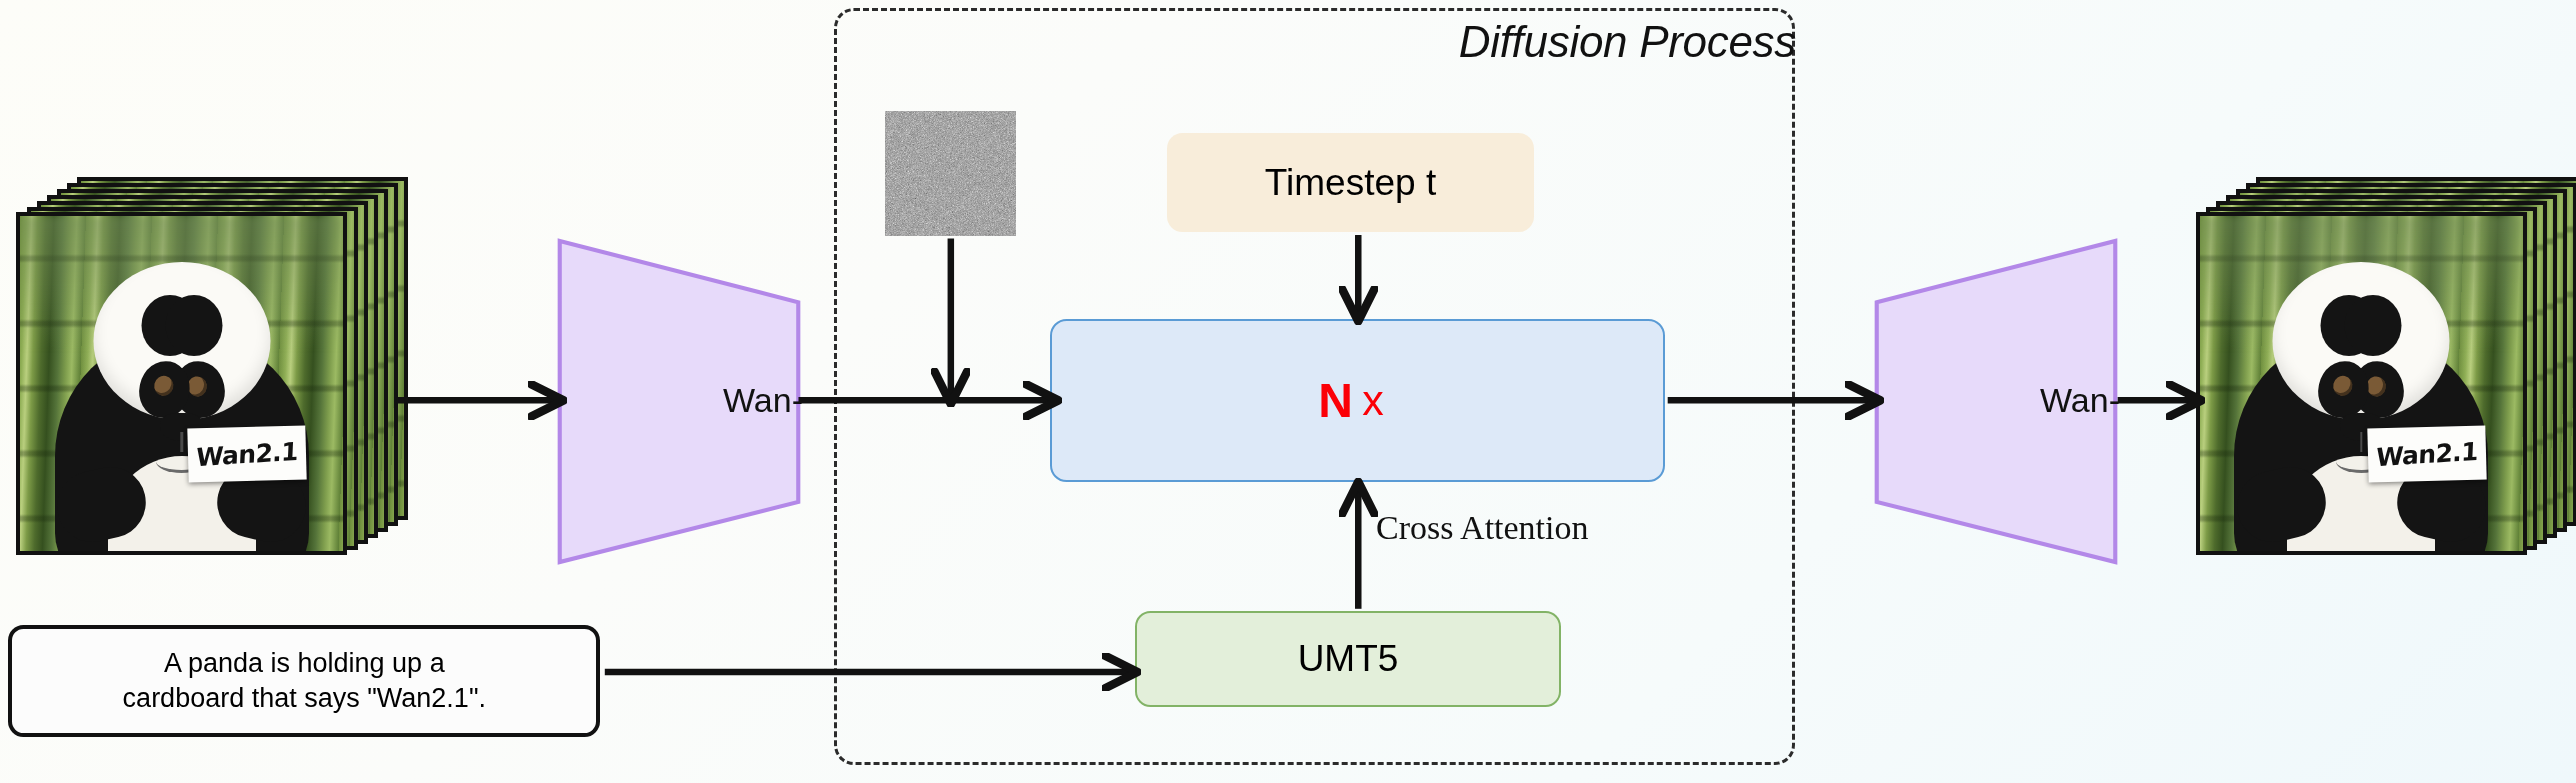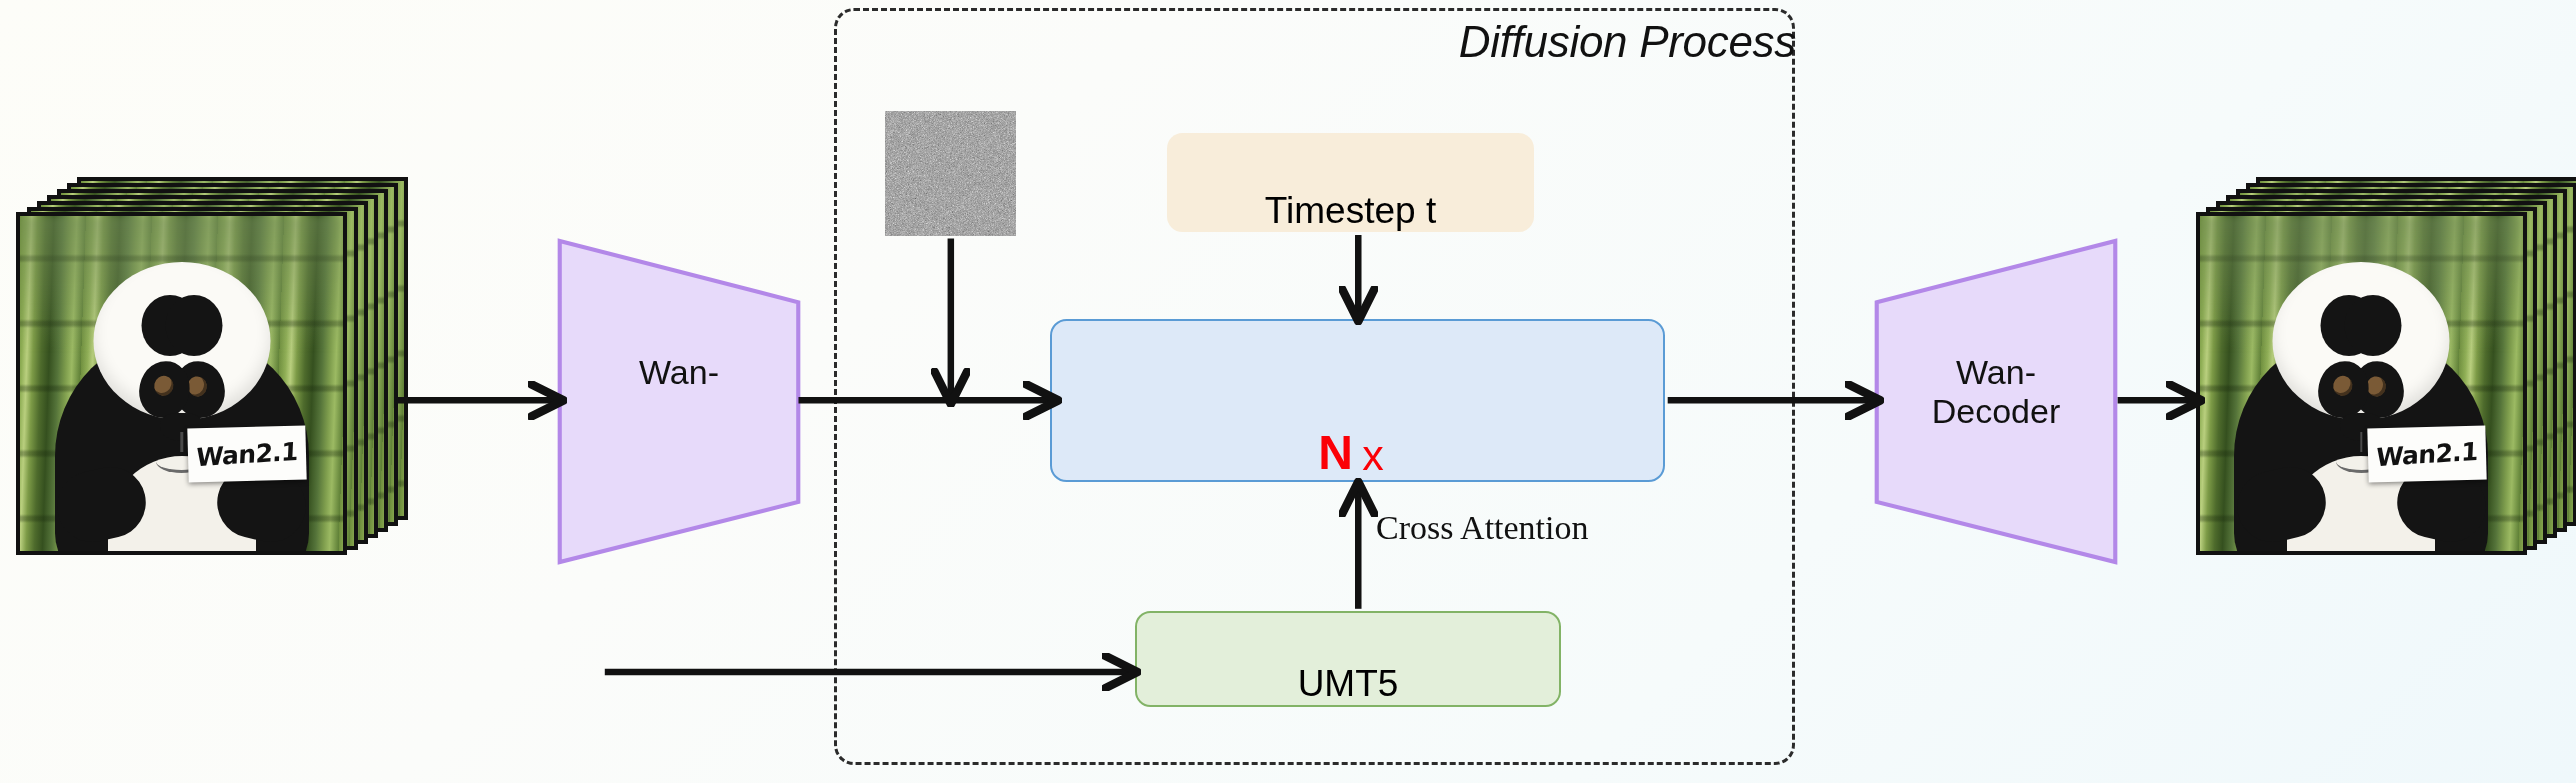--- a/index.html
+++ b/index.html
@@ -181,21 +181,21 @@
     left: 885px; top: 111px;
     width: 131px; height: 125px;
     background: #8c8c8c;
     overflow: hidden;
   }
   #noise-patch svg { display: block; width: 100%; height: 100%; }
 
   
   .rbox {
     box-sizing: border-box;
-    display: flex; align-items: flex-end; justify-content: center;
+    display: flex; align-items: center; justify-content: center;
     text-align: center;
   }
   #timestep-box {
     left: 1167px; top: 133px;
     width: 367px; height: 99px;
     background: #f8edda;
     border-radius: 15.4px;
     font-size: 37px;
   }
   #dit-box {
@@ -228,25 +228,26 @@
     line-height: 1.30;
     padding: 0 15.4px;
   }
 
   
   .trap-wrap { }
   .trap-wrap svg { display: block; }
   .trap-label {
     position: absolute;
     left: 0; right: 0;
-    text-align: center;
+    text-align: right;
     font-size: 34px;
     line-height: 1.16;
     color: #111;
     pointer-events: none;
+    margin-top: 28px;
   }
   #encoder-wrap { left: 555px; top: 236px; width: 248px; height: 331px; }
   #encoder-label { top: 117px; }
   #decoder-wrap { left: 1872px; top: 236px; width: 248px; height: 331px; }
   #decoder-label { top: 117px; }
 
   
   #arrows { left: 0; top: 0; width: 2576px; height: 783px; pointer-events: none; }
 
   
@@ -364,21 +365,20 @@
       <div>Wan-</div>
     </div>
   </div>
 
   <div class="abs trap-wrap" id="decoder-wrap">
     <svg width="248" height="331" viewBox="0 0 420 560">
       <polygon points="8,112 412,8 412,552 8,450" fill="#e7dafa" stroke="#b388e8" stroke-width="7"></polygon>
     </svg>
     <div class="trap-label" id="decoder-label">
       <div>Wan-</div>
-      <div>Decoder</div>
     </div>
   </div>
 
   <div class="abs" id="noise-patch">
     <svg viewBox="0 0 222 212" preserveAspectRatio="none">
       <filter id="grain">
         <feTurbulence type="fractalNoise" baseFrequency="0.85" numOctaves="4" stitchTiles="stitch"></feTurbulence>
         <feColorMatrix type="saturate" values="0"></feColorMatrix>
         <feComponentTransfer>
           <feFuncR type="linear" slope="1.5" intercept="-0.22"></feFuncR>
@@ -396,20 +396,26 @@
 
   <div class="abs rbox" id="dit-box">
     <span class="n">N</span>
     <span class="x">x</span>
   </div>
 
   <div class="abs rbox" id="umt5-box">
     <span>UMT5</span>
   </div>
 
+  <div class="abs rbox" id="prompt-box">
+    <div>
+      <div>A panda is holding up a</div>
+      <div>cardboard that says "Wan2.1".</div>
+    </div>
+  </div>
 
   <div class="abs" id="cross-attn-label">Cross Attention</div>
 
   <svg class="abs" id="arrows" viewBox="0 0 4362 1326">
     <defs>
       <marker id="ah" viewBox="0 0 12 12" refX="9.5" refY="6" markerWidth="6" markerHeight="6" orient="auto-start-reverse">
         <path d="M 1 1 L 11 6 L 1 11" fill="none" stroke="#111" stroke-width="2.6" stroke-linecap="round" stroke-linejoin="round"></path>
       </marker>
     </defs>
     <g stroke="#111" stroke-width="11" fill="none" marker-end="url(#ah)">

